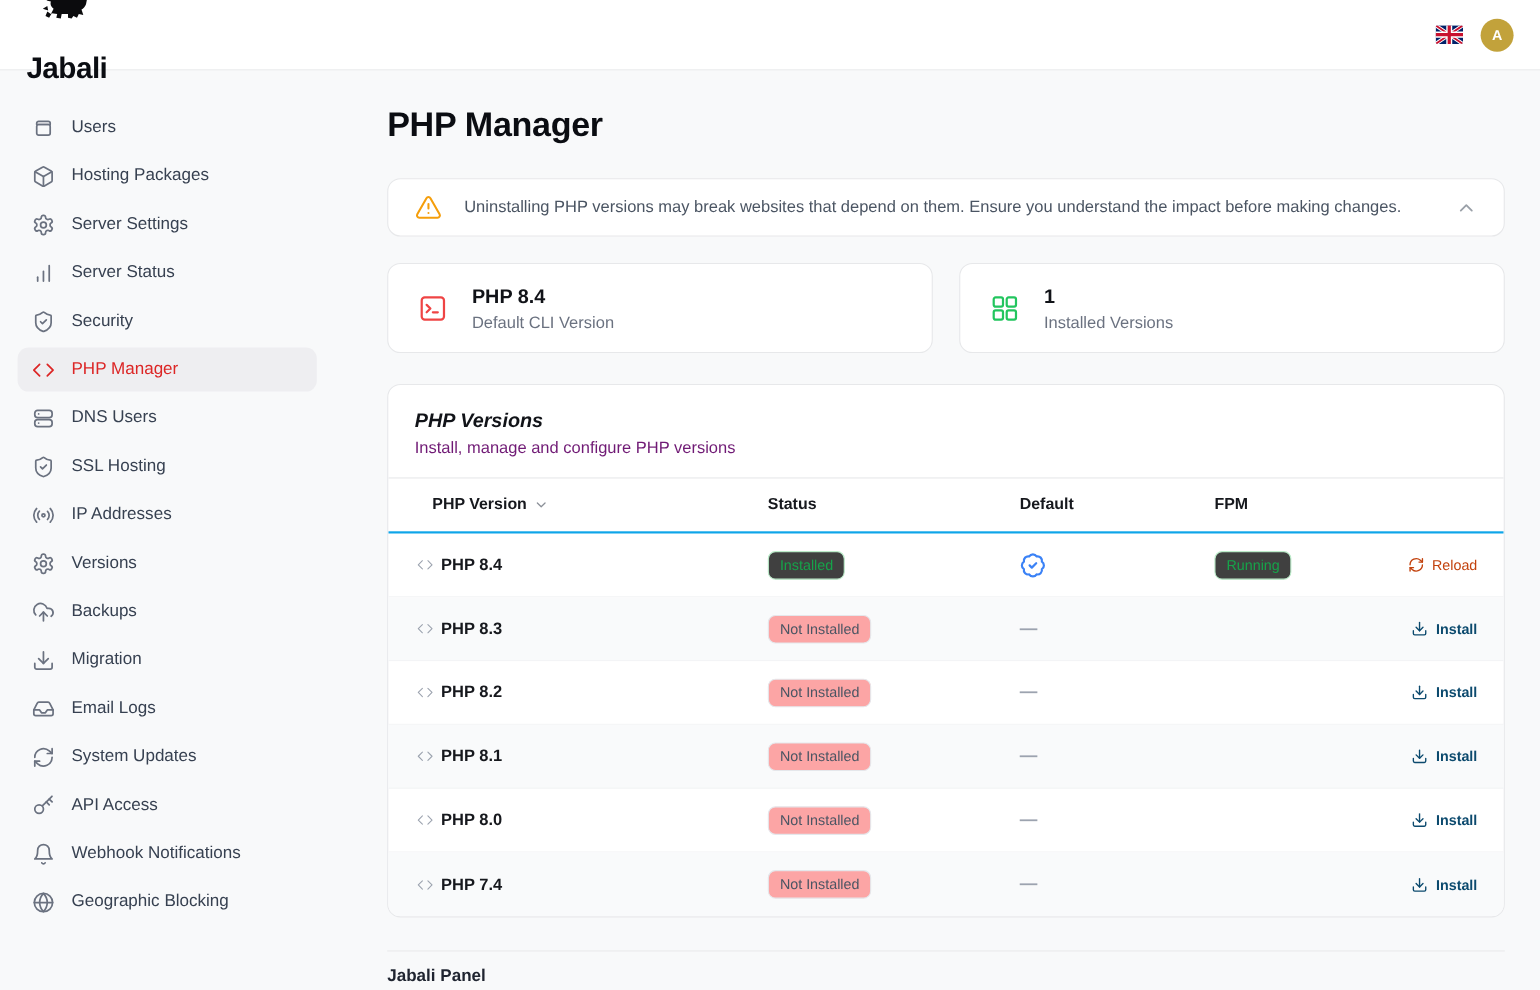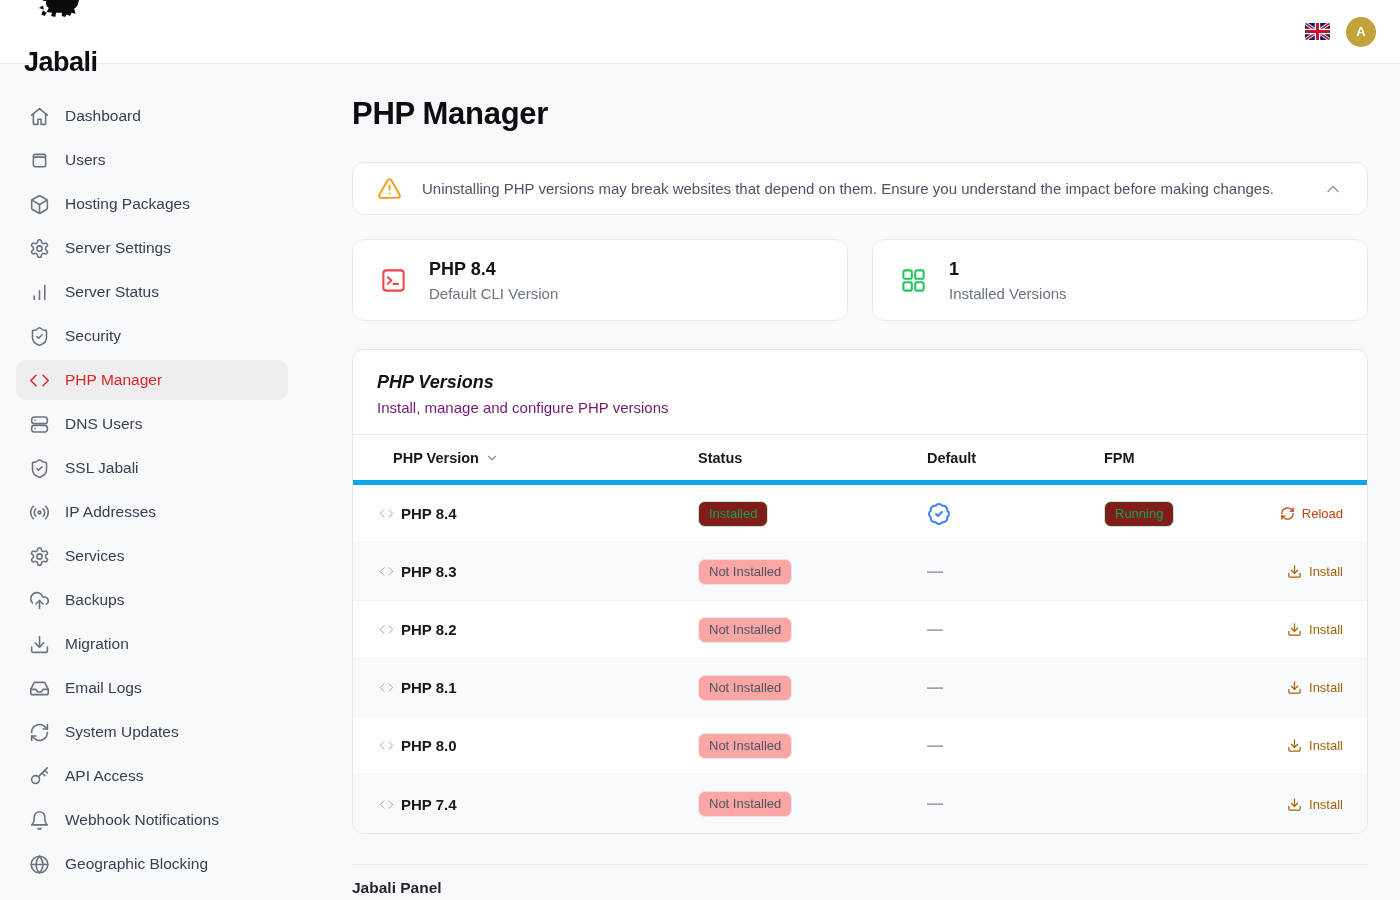--- a/index.html
+++ b/index.html
@@ -46,39 +46,39 @@
   .stat-value { font-size:18px; font-weight:700; color:#111318; }
   .stat-label { font-size:15px; color:#6b7280; margin-top:5px; }
 
   
   .versions-card { margin-top:28px; background:#fff; border:1px solid #e7e8ea; border-radius:12px; overflow:hidden; }
   .card-head { padding:22px 24px 18px; border-bottom:1px solid #e7e8ea; }
   .card-title { font-size:18px; font-weight:700; color:#111318;font-style:italic; }
   .card-sub { font-size:15px; color:#701a75; margin-top:6px; }
 
   .tgrid { display:grid; grid-template-columns:345px 229px 177px 158px 1fr; align-items:center; }
-  .table-head { height:50px; font-size:14.5px; font-weight:700; color:#16181d; border-bottom:5px solid #0ea5e9; }
+  .table-head { height:50px; font-size:14.5px; font-weight:700; color:#16181d; border-bottom:2px solid #0ea5e9; }
   .th-version { padding-left:40px; display:flex; align-items:center; gap:6px; cursor:pointer; }
   .th-version svg { color:#8b9098; }
 
   .vrow { height:58px; border-bottom:1px solid #f3f4f6; }
   .vrow:last-child { border-bottom:none; }
   .vrow.alt { background:#f9fafb; }
   .cell-version { padding-left:26px; display:flex; align-items:center; gap:7px;
                   font-size:15px; font-weight:700; color:#16181d; }
   .cell-version svg { color:#9ca3af; }
   .badge { display:inline-block; font-size:13px; line-height:1; padding:5px 10px 6px; border-radius:7px; border:1px solid; }
-  .badge.green { background:#7f1d1d; border-color:#bbebc9; color:#16a34a; }
+  .badge.green { background:#404040; border-color:#bbebc9; color:#16a34a; }
   .badge.gray  { background:#fca5a5; border-color:#e5e7eb; color:#4b5563; }
   .cell-default { color:#3b82f6; display:flex; align-items:center; }
   .dash { color:#9ca3af; font-size:16px; font-weight:700; }
   .cell-action { display:flex; justify-content:flex-end; gap:7px;
                  padding-right:24px; font-size:13px; cursor:pointer; }
   .cell-action.reload { color:#c2410c; }
-  .cell-action.install { color:#a16207; }
+  .cell-action.install { color:#0c4a6e;font-weight:bold; }
 
   
   .page-footer { margin-top:30px; border-top:1px solid #e9eaec; padding-top:14px; }
   .footer-brand { font-size:15.5px; font-weight:700; color:#1f2430; }
 </style>
 </head>
 <body>
 
 <header class="topbar">
   <div class="brand">
@@ -100,27 +100,20 @@
       </svg>
     </span>
     <span class="avatar" style="background:#c2a23b;">A</span>
   </div>
 </header>
 
 <div class="layout">
   <nav class="sidebar" id="sidebar">
       <div class="nav-item">
         <svg width="21" height="21" viewBox="0 0 24 24" fill="none" stroke="currentColor" stroke-width="1.8" stroke-linecap="round" stroke-linejoin="round">
-          <path d="M3 10.5 12 3l9 7.5"></path>
-          <path d="M5 9.2V20a1 1 0 0 0 1 1h4.2v-5.8h3.6V21H18a1 1 0 0 0 1-1V9.2"></path>
-        </svg>
-        <span>Dashboard</span>
-      </div>
-      <div class="nav-item">
-        <svg width="21" height="21" viewBox="0 0 24 24" fill="none" stroke="currentColor" stroke-width="1.8" stroke-linecap="round" stroke-linejoin="round">
           <path d="M7 5h10a2 2 0 0 1 2 2v1.2H5V7a2 2 0 0 1 2-2z"></path>
           <rect x="5" y="8.2" width="14" height="11" rx="2"></rect>
         </svg>
         <span>Users</span>
       </div>
       <div class="nav-item">
         <svg width="21" height="21" viewBox="0 0 24 24" fill="none" stroke="currentColor" stroke-width="1.8" stroke-linecap="round" stroke-linejoin="round">
           <path d="M21 16V8a2 2 0 0 0-1-1.73l-7-4a2 2 0 0 0-2 0l-7 4A2 2 0 0 0 3 8v8a2 2 0 0 0 1 1.73l7 4a2 2 0 0 0 2 0l7-4A2 2 0 0 0 21 16z"></path>
           <polyline points="3.29 7 12 12 20.71 7"></polyline>
           <line x1="12" y1="22" x2="12" y2="12"></line>
@@ -163,38 +156,38 @@
           <line x1="7" y1="7.25" x2="7.01" y2="7.25"></line>
           <line x1="7" y1="16.75" x2="7.01" y2="16.75"></line>
         </svg>
         <span>DNS Users</span>
       </div>
       <div class="nav-item">
         <svg width="21" height="21" viewBox="0 0 24 24" fill="none" stroke="currentColor" stroke-width="1.8" stroke-linecap="round" stroke-linejoin="round">
           <path d="M20 13c0 5-3.5 7.5-7.66 8.95a1 1 0 0 1-.67-.01C7.5 20.5 4 18 4 13V6a1 1 0 0 1 1-1c2 0 4.5-1.2 6.24-2.72a1.17 1.17 0 0 1 1.52 0C14.51 3.81 17 5 19 5a1 1 0 0 1 1 1z"></path>
           <path d="m9 12 2 2 4-4"></path>
         </svg>
-        <span>SSL Jabali</span>
+        <span>SSL Hosting</span>
       </div>
       <div class="nav-item">
         <svg width="21" height="21" viewBox="0 0 24 24" fill="none" stroke="currentColor" stroke-width="1.8" stroke-linecap="round" stroke-linejoin="round">
           <circle cx="12" cy="12" r="1.6"></circle>
           <path d="M7.8 16.2c-2.3-2.3-2.3-6.1 0-8.5"></path>
           <path d="M16.2 7.8c2.3 2.3 2.3 6.1 0 8.5"></path>
           <path d="M4.9 19.1C1 15.2 1 8.8 4.9 4.9"></path>
           <path d="M19.1 4.9c3.9 3.9 3.9 10.3 0 14.2"></path>
         </svg>
         <span>IP Addresses</span>
       </div>
       <div class="nav-item">
         <svg width="21" height="21" viewBox="0 0 24 24" fill="none" stroke="currentColor" stroke-width="1.8" stroke-linecap="round" stroke-linejoin="round">
           <path d="M12.22 2h-.44a2 2 0 0 0-2 2v.18a2 2 0 0 1-1 1.73l-.43.25a2 2 0 0 1-2 0l-.15-.08a2 2 0 0 0-2.73.73l-.22.38a2 2 0 0 0 .73 2.73l.15.1a2 2 0 0 1 1 1.72v.51a2 2 0 0 1-1 1.74l-.15.09a2 2 0 0 0-.73 2.73l.22.38a2 2 0 0 0 2.73.73l.15-.08a2 2 0 0 1 2 0l.43.25a2 2 0 0 1 1 1.73V20a2 2 0 0 0 2 2h.44a2 2 0 0 0 2-2v-.18a2 2 0 0 1 1-1.73l.43-.25a2 2 0 0 1 2 0l.15.08a2 2 0 0 0 2.73-.73l.22-.39a2 2 0 0 0-.73-2.73l-.15-.08a2 2 0 0 1-1-1.74v-.5a2 2 0 0 1 1-1.74l.15-.09a2 2 0 0 0 .73-2.73l-.22-.38a2 2 0 0 0-2.73-.73l-.15.08a2 2 0 0 1-2 0l-.43-.25a2 2 0 0 1-1-1.73V4a2 2 0 0 0-2-2z"></path>
           <circle cx="12" cy="12" r="3"></circle>
         </svg>
-        <span>Services</span>
+        <span>Versions</span>
       </div>
       <div class="nav-item">
         <svg width="21" height="21" viewBox="0 0 24 24" fill="none" stroke="currentColor" stroke-width="1.8" stroke-linecap="round" stroke-linejoin="round">
           <path d="M4 14.9A7 7 0 1 1 15.71 8h1.79a4.5 4.5 0 0 1 2.5 8.24"></path>
           <path d="M12 12v9"></path>
           <path d="m16 16-4-4-4 4"></path>
         </svg>
         <span>Backups</span>
       </div>
       <div class="nav-item">

